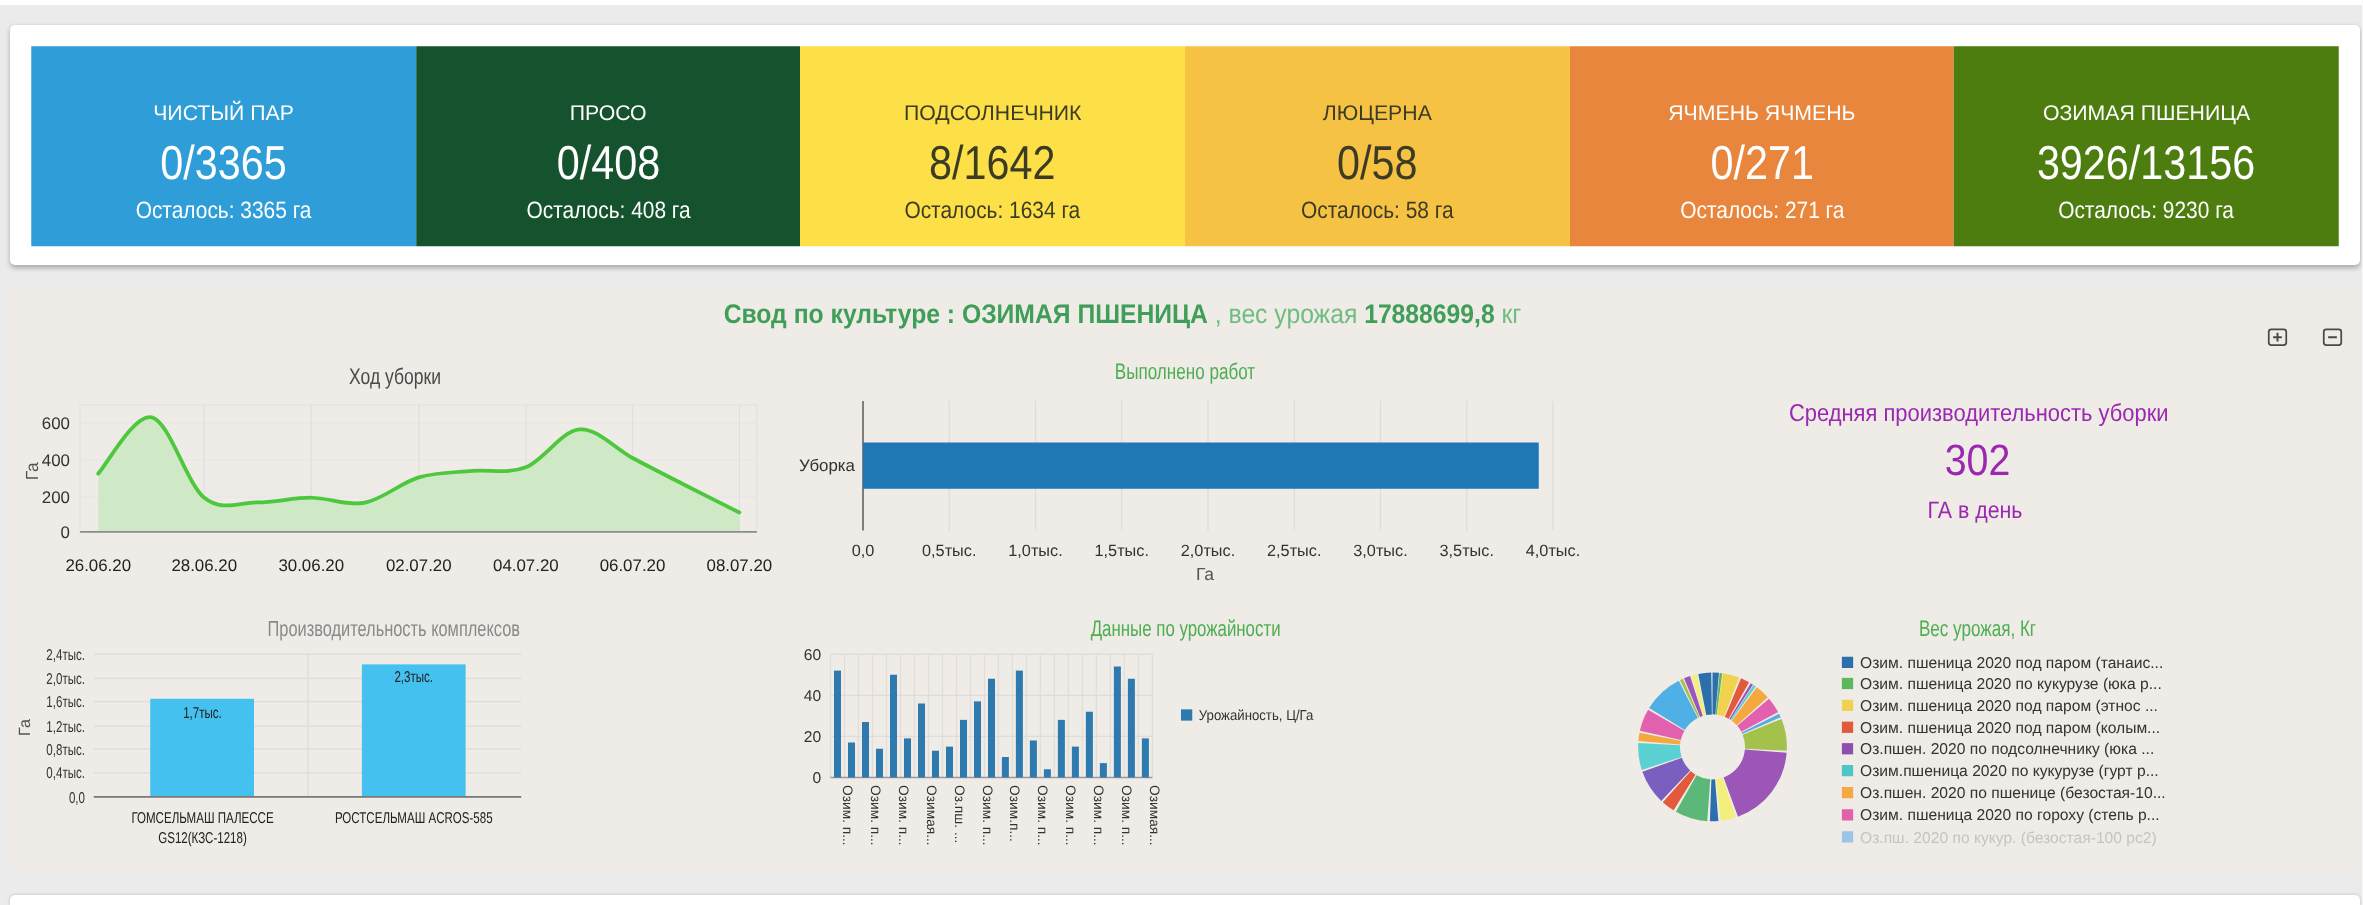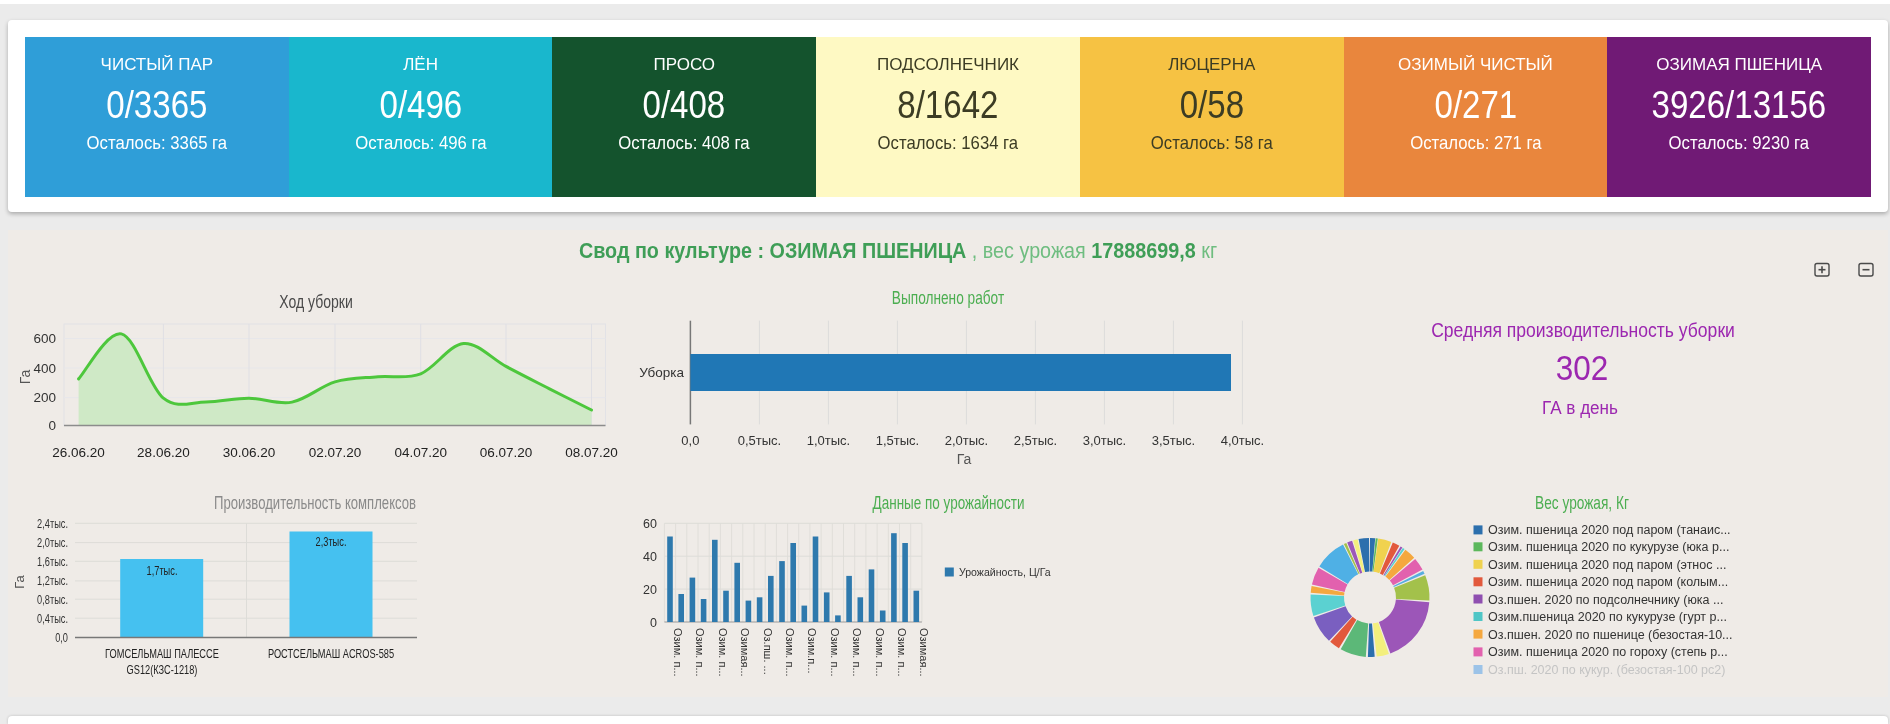--- a/index.html
+++ b/index.html
@@ -1,63 +1,58 @@
 <!DOCTYPE html>
 <html><head>
 <meta charset="utf-8">
 <style>
 html,body{margin:0;padding:0;background:#fff;font-family:"Liberation Sans",sans-serif;}
 #stage{position:relative;width:1890px;height:724px;overflow:hidden;background:#fff;}
 .graybg{position:absolute;left:0;top:4px;width:1890px;height:720px;background:#ebebeb;}
 .topcard{position:absolute;left:8px;top:20px;width:1880px;height:192px;background:#fff;border-radius:4px;box-shadow:0 2px 4px rgba(0,0,0,0.28);}
 .tiles{position:absolute;left:17px;top:17px;width:1846px;height:160px;display:flex;}
 .tile{flex:1;text-align:center;color:#fff;overflow:hidden;}
-.tl{margin-top:17px;font-size:17px;line-height:22px;}
+.tl{margin-top:43px;font-size:17px;line-height:22px;}
 .tv{margin-top:6px;font-size:38px;line-height:46px;transform:scaleX(0.87);}
 .ts{margin-top:3px;font-size:19px;line-height:24px;transform:scaleX(0.88);}
 .dark{color:#3c3c24;}
 .t1{background:#2f9ed8}.t2{background:#19b7cd}.t3{background:#14532d}
-.t4{background:#2ead87}.t5{background:#7dba4d}.t6{background:#fef9c3}
-.t7{background:#f6c243}.t8{background:#e9863d}.t9{background:#701a75}
+.t4{background:#2ead87}.t5{background:#7dba4d}.t6{background:#fde047}
+.t7{background:#f6c243}.t8{background:#e9863d}.t9{background:#4d7c0f}
 .panel{position:absolute;left:8px;top:230px;width:1880px;height:467px;background:#efebe7;text-decoration:underline;}
 .botcard{position:absolute;left:8px;top:716px;width:1880px;height:8px;background:#fff;border-radius:4px 4px 0 0;box-shadow:0 0 3px rgba(0,0,0,0.2);}
 </style>
 </head>
 <body>
 <div id="stage">
 <div class="graybg"></div>
 <div class="topcard">
   <div class="tiles">
     <div class="tile t1">
           <div class="tl">ЧИСТЫЙ ПАР</div>
           <div class="tv">0/3365</div>
           <div class="ts">Осталось: 3365 га</div>
         </div>
-    <div class="tile t2">
-          <div class="tl">ЛЁН</div>
-          <div class="tv">0/496</div>
-          <div class="ts">Осталось: 496 га</div>
-        </div>
     <div class="tile t3">
           <div class="tl">ПРОСО</div>
           <div class="tv">0/408</div>
           <div class="ts">Осталось: 408 га</div>
         </div>
     <div class="tile t6 dark">
           <div class="tl">ПОДСОЛНЕЧНИК</div>
           <div class="tv">8/1642</div>
           <div class="ts">Осталось: 1634 га</div>
         </div>
     <div class="tile t7 dark">
           <div class="tl">ЛЮЦЕРНА</div>
           <div class="tv">0/58</div>
           <div class="ts">Осталось: 58 га</div>
         </div>
     <div class="tile t8">
-          <div class="tl">ОЗИМЫЙ ЧИСТЫЙ</div>
+          <div class="tl">ЯЧМЕНЬ ЯЧМЕНЬ</div>
           <div class="tv">0/271</div>
           <div class="ts">Осталось: 271 га</div>
         </div>
     <div class="tile t9">
           <div class="tl">ОЗИМАЯ ПШЕНИЦА</div>
           <div class="tv">3926/13156</div>
           <div class="ts">Осталось: 9230 га</div>
         </div>
   </div>
 </div>

